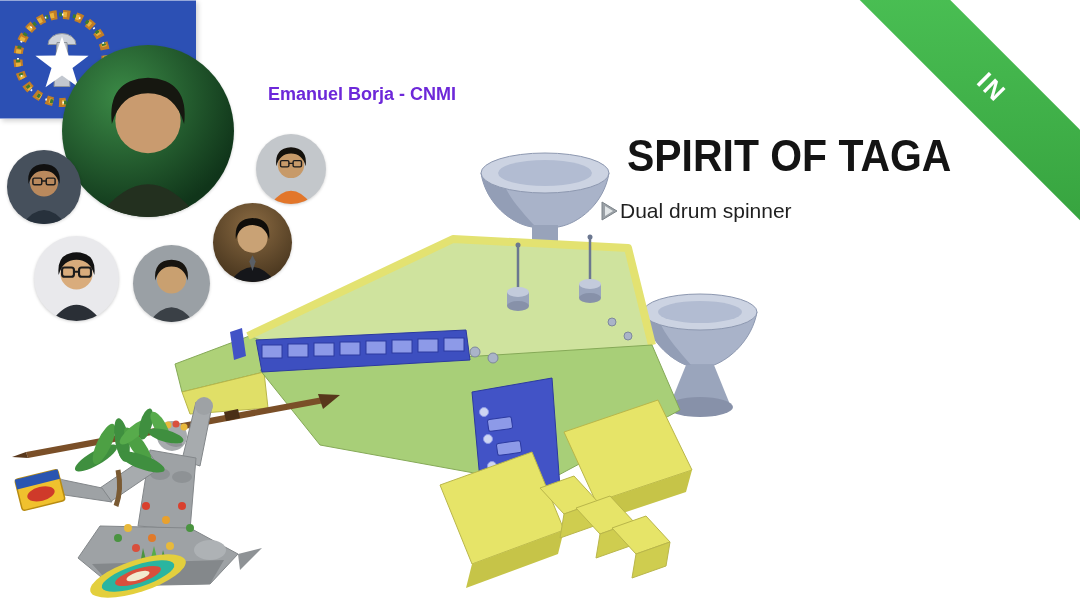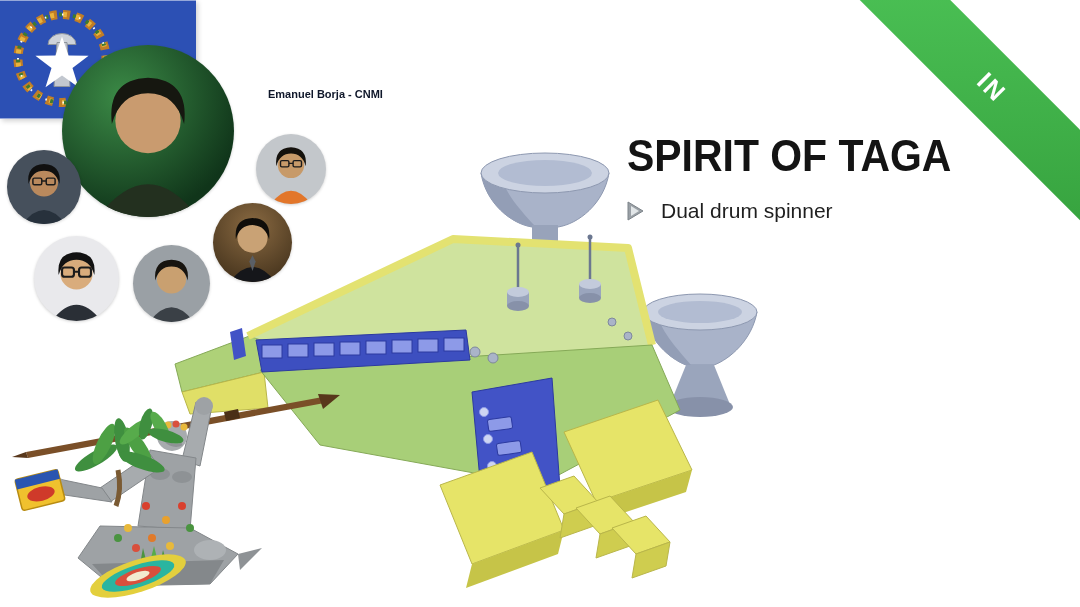--- a/index.html
+++ b/index.html
@@ -15,28 +15,28 @@
   .avatar { position:absolute; border-radius:50%; overflow:hidden; z-index:3; box-shadow:0 1px 3px rgba(0,0,0,.18); }
   .avatar svg { width:100%; height:100%; display:block; }
   .av-lead { left:62px;  top:45px;  width:172px; height:172px; background:radial-gradient(circle at 35% 30%, #3b8a46, #10351a 75%); --skin:#c99b6f; --shirt:#23301f; --hair:#161710; }
   .av-m1   { left:7px;   top:150px; width:74px;  height:74px;  background:#46505c; --skin:#b9895d; --shirt:#27313c; --hair:#101010; }
   .av-m2   { left:256px; top:134px; width:70px;  height:70px;  background:#c3c7cb; --skin:#c79a69; --shirt:#e2762a; --hair:#14110c; }
   .av-m3   { left:213px; top:203px; width:79px;  height:79px;  background:radial-gradient(circle at 50% 30%, #8a6a42, #4a371f 80%); --skin:#c9a275; --shirt:#15161a; --hair:#0f0d0a; }
   .av-m4   { left:34px;  top:236px; width:85px;  height:85px;  background:#e9e9ec; --skin:#d9ac7c; --shirt:#2a2f36; --hair:#121212; }
   .av-m5   { left:133px; top:245px; width:77px;  height:77px;  background:#9aa0a5; --skin:#c9a070; --shirt:#3a4046; --hair:#17140f; }
   
   #team-lines { position:absolute; left:268px; top:82px; z-index:4; }
-  #team-lines .line { font-weight:bold; font-size:11px; color:#0f172a; line-height:24px; white-space:nowrap; }
+  #team-lines .line { font-weight:bold; font-size:18px; color:#6d28d9; line-height:24px; white-space:nowrap; }
   
   #robot-title {
     position:absolute; left:627px; top:131px; z-index:4;
     font-weight:bold; font-size:44px; color:#141414; white-space:nowrap;
     transform:scaleX(.93); transform-origin:left top; letter-spacing:0;
   }
-  #feature-row { position:absolute; left:624px; top:199px; z-index:4; display:flex; align-items:center; gap:15px; }
+  #feature-row { position:absolute; left:598px; top:199px; z-index:4; display:flex; align-items:center; gap:0; }
   #feature-row .bullet-icon { width:22px; height:22px; flex:0 0 auto; }
   #feature-row .feature-text { font-size:21px; color:#1f1f1f; white-space:nowrap; }
   
   #robot-art  { position:absolute; left:160px; top:140px; width:620px; height:460px; z-index:1; }
   #statue-art { position:absolute; left:0; top:378px; width:350px; height:229px; z-index:2; }
   #robot-art svg, #statue-art svg { display:block; width:100%; height:100%; }
   
   #ribbon-corner { position:absolute; right:0; top:0; width:240px; height:240px; overflow:hidden; z-index:6; pointer-events:none; }
   #ribbon-band {
     position:absolute; left:-28px; top:55px; width:360px; height:64px;

